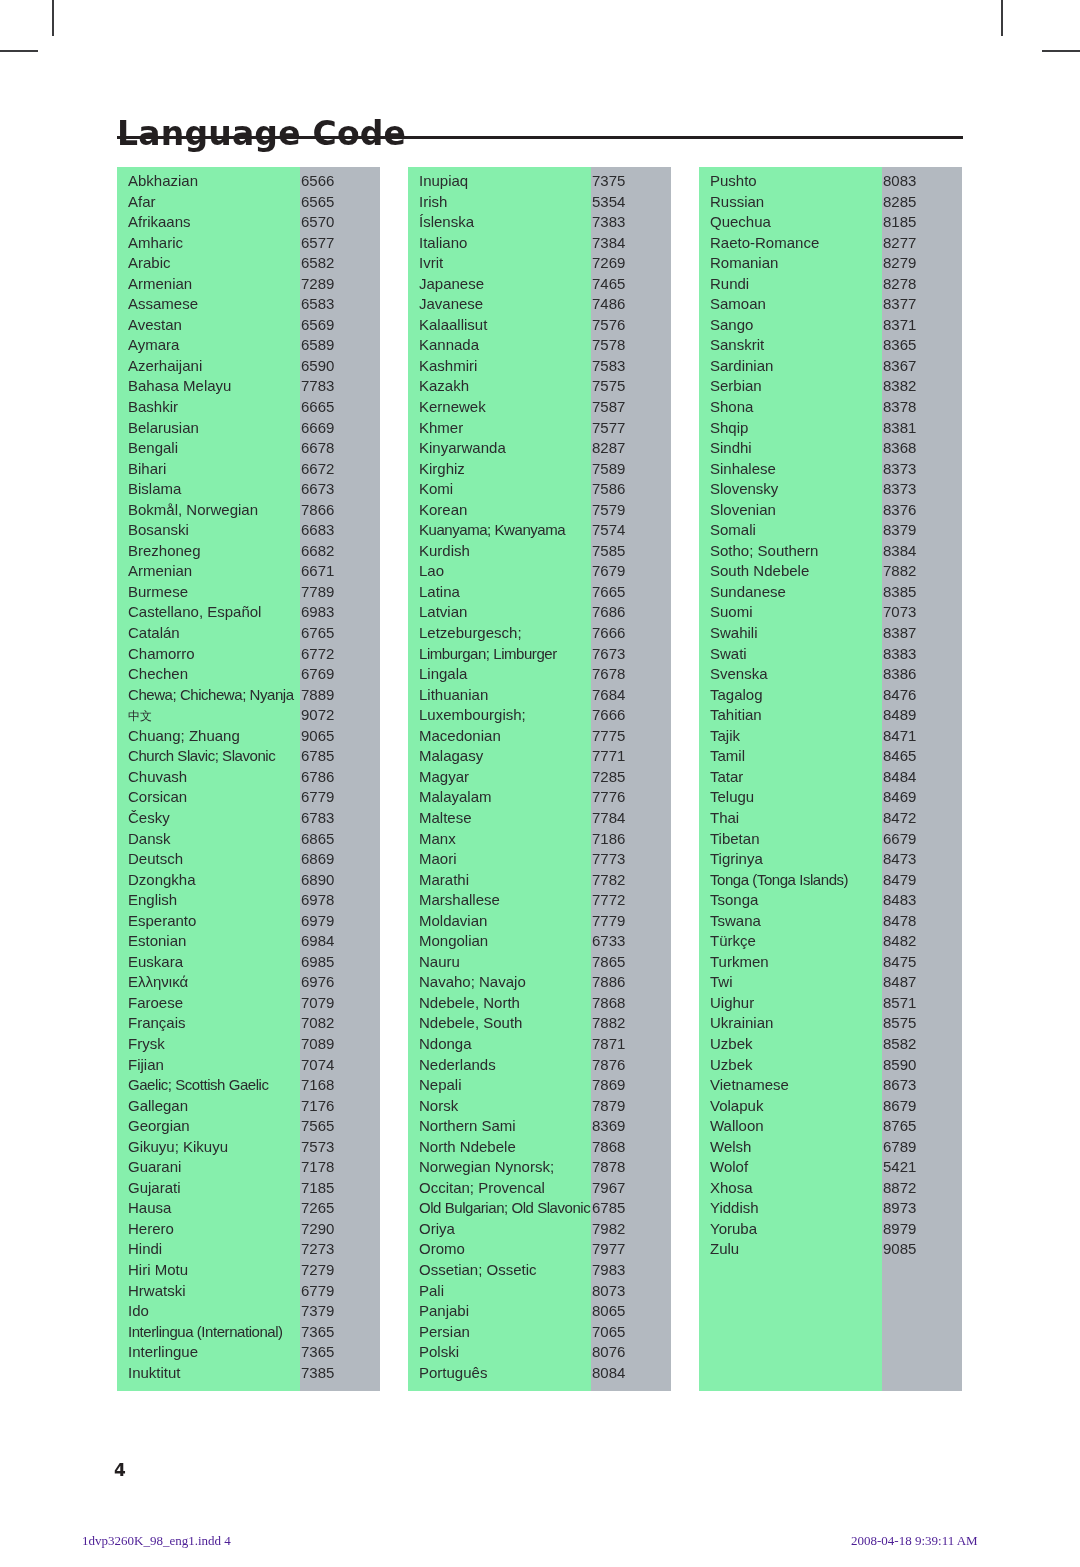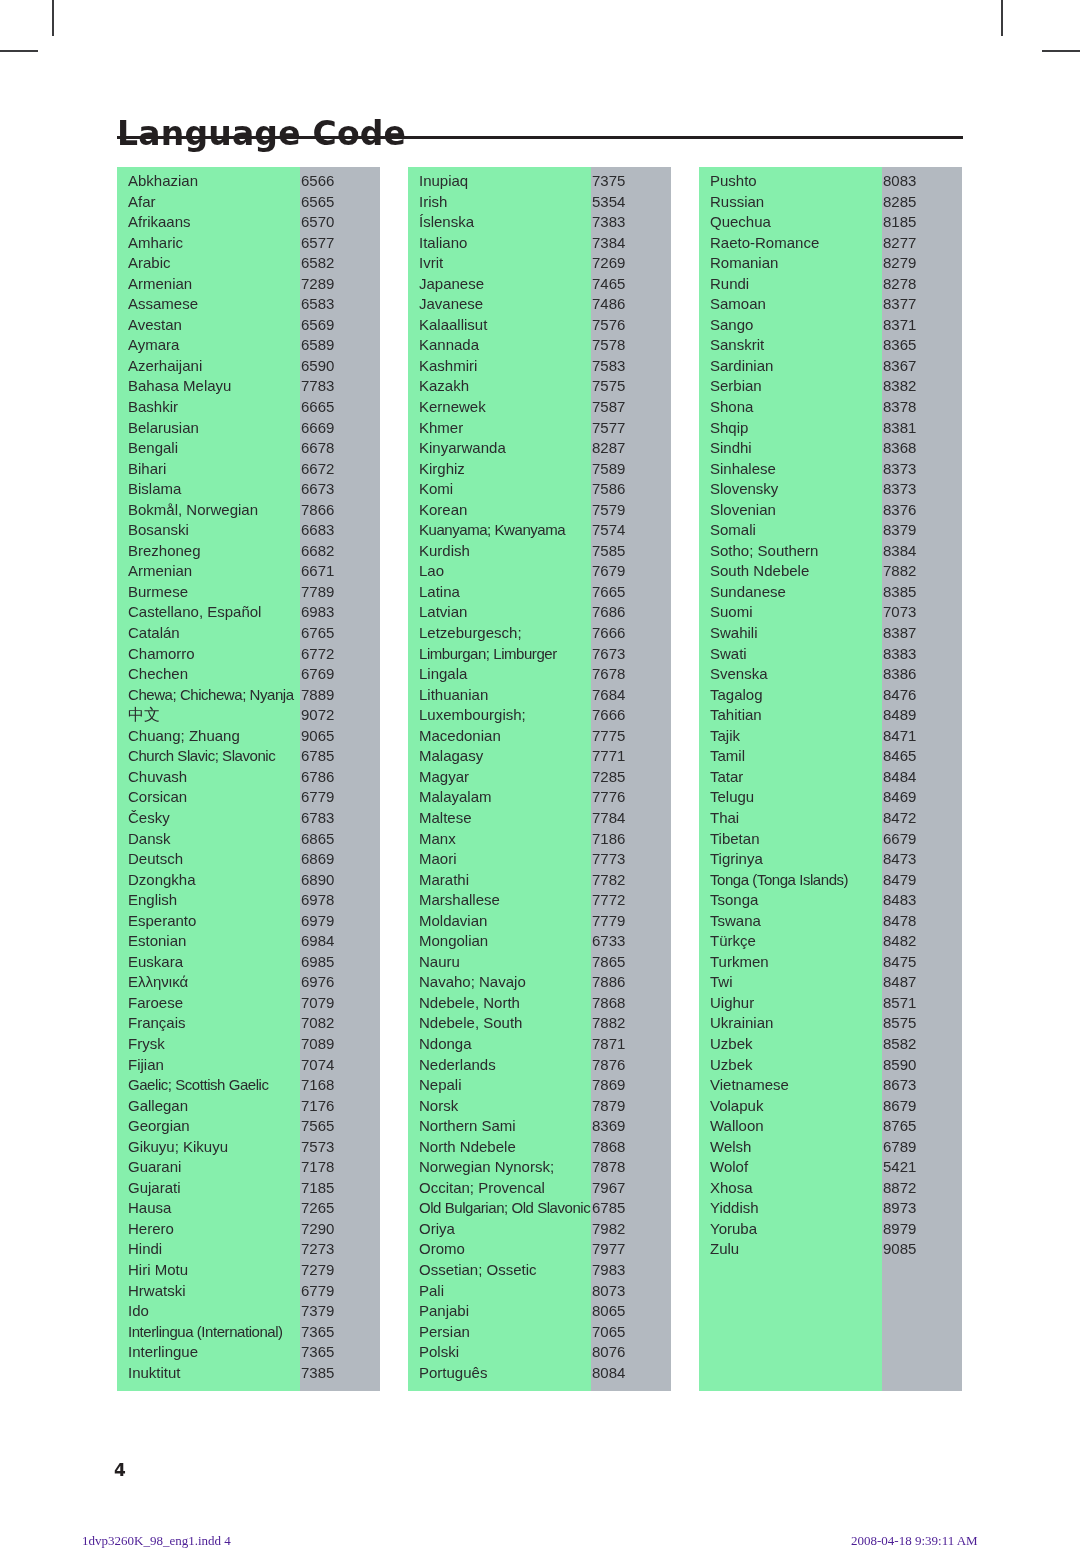--- a/index.html
+++ b/index.html
@@ -81,21 +81,21 @@
     line-height: 20.55px;
     color: #2b2b2d;
     white-space: nowrap;
   }
   .lang-name {
     width: 172px;
     padding-left: 11px;
     box-sizing: border-box;
     overflow: visible;
   }
-  .lang-name.cjk { font-family: Liberation Mono, monospace; font-size: 16px; }
+  .lang-name.cjk { font-family: Liberation Mono, monospace; font-size: 12px; }
   .lang-name.tight { letter-spacing: -0.45px; }
   .lang-code {
     width: 80px;
     padding-left: 12px;
     box-sizing: border-box;
   }
 
   
   .page-number {
     position: absolute;

